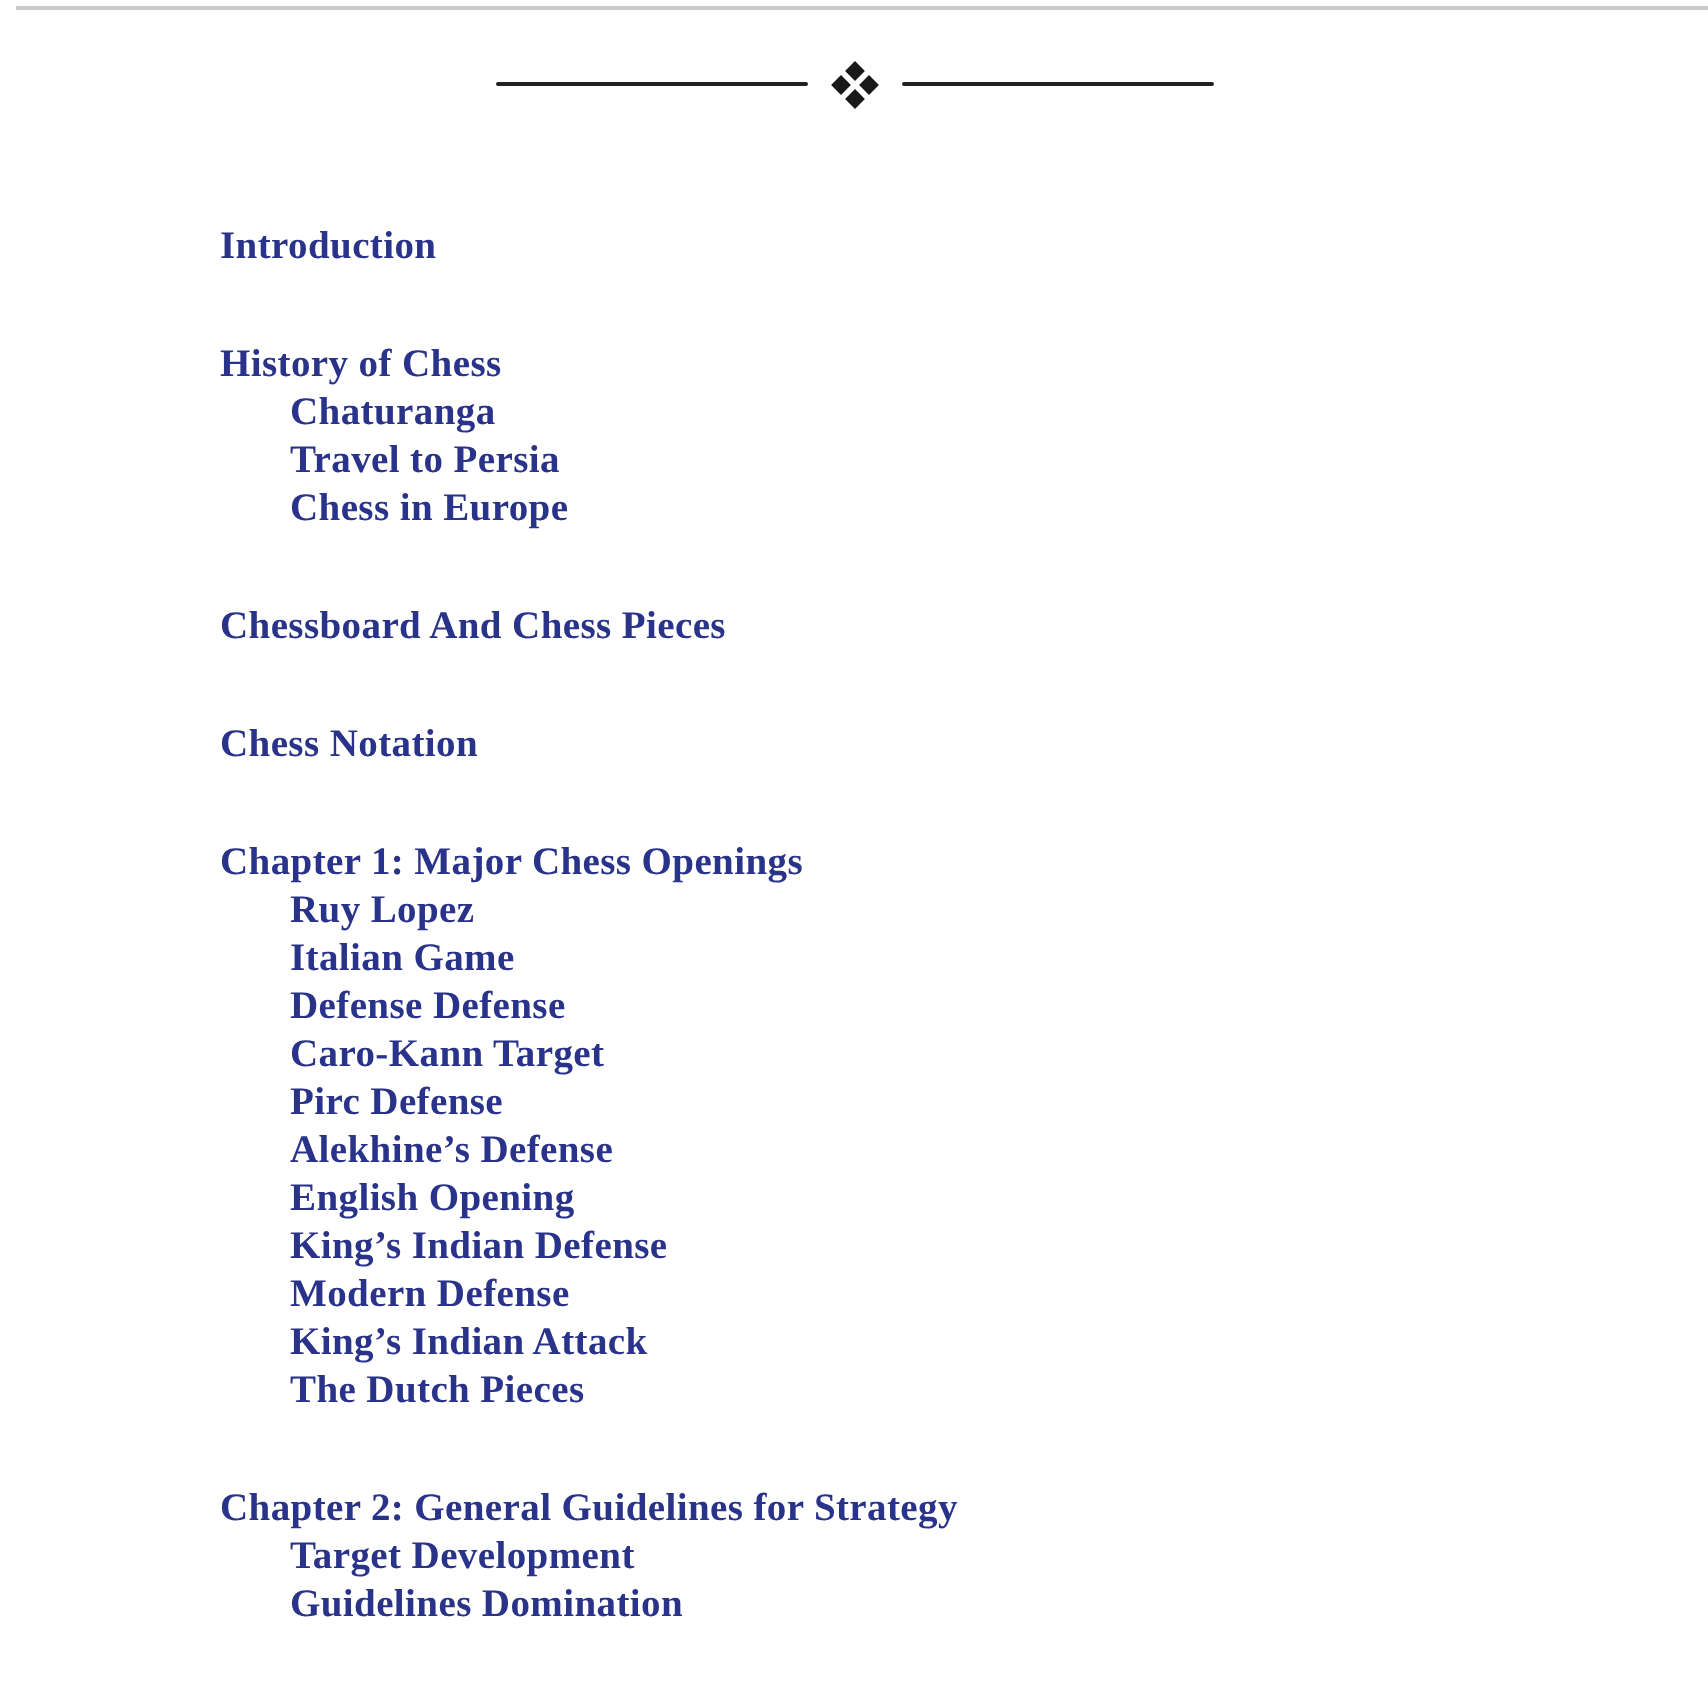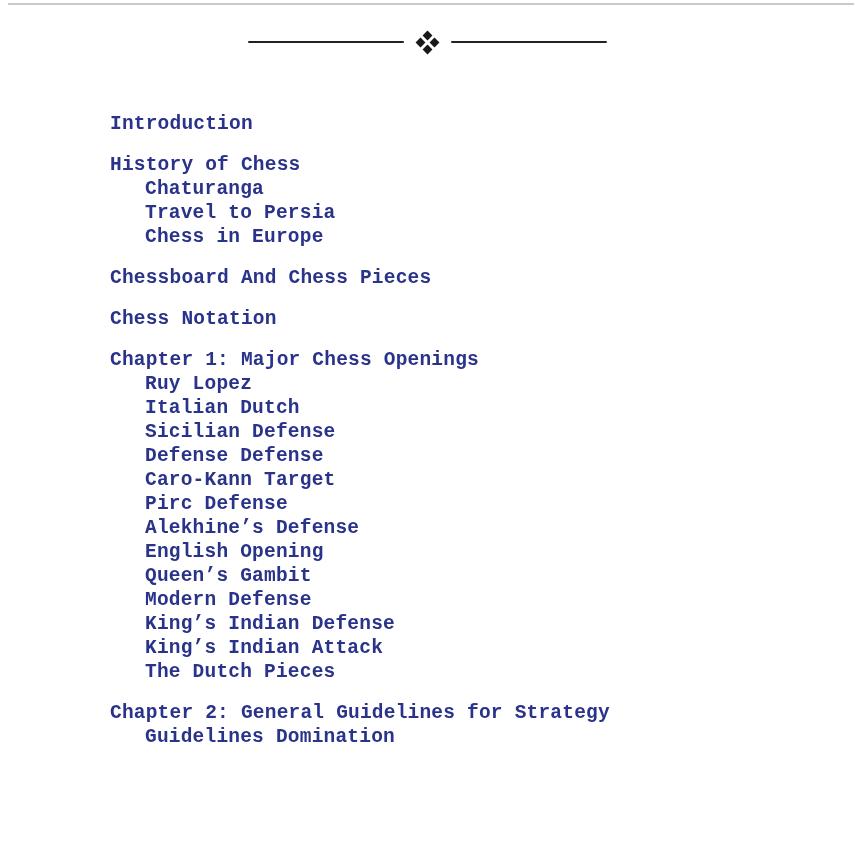--- a/index.html
+++ b/index.html
@@ -2,21 +2,21 @@
 <html><head>
 <meta charset="utf-8">
 <style>
   * { margin: 0; padding: 0; box-sizing: border-box; }
   html, body {
     width: 854px; height: 854px;
     background: #ffffff;
     overflow: hidden;
     font-family: "Liberation Serif", "DejaVu Serif", serif;
   }
-  .page { position: relative; width: 854px; height: 650px; font-family: Liberation Mono, monospace; }
+  .page { position: relative; width: 854px; height: 650px; }
 
   .top-border {
     position: absolute; top: 3px; left: 8px; right: 0;
     height: 2px; background: #c9c9c9;
   }
 
   .divider {
     position: absolute; top: 31px; left: 0; width: 100%;
     display: flex; align-items: center; justify-content: center;
     height: 22px;
@@ -36,21 +36,21 @@
   .ornament .dm.b { left: 7px; bottom: 0; }
   .ornament .dm.l { left: 0; top: 7px; }
   .ornament .dm.r { right: 0; top: 7px; }
 
   .toc {
     position: absolute; top: 112px; left: 110px; right: 20px;
     font-size: 19.5px; font-weight: 700;
     line-height: 24px;
     color: #2a338a;
   }
-  .toc-section { margin-top: 17px; }
+  .toc-section { margin-top: 35px; }
   .toc-section:first-child { margin-top: 0; }
   .toc-title, .toc-item {
     height: 24px; white-space: nowrap; cursor: pointer;
     letter-spacing: 0.2px;
   }
   .toc-item { padding-left: 35px; }
 </style>
 </head>
 <body>
 
@@ -81,32 +81,31 @@
       </div>
       <div class="toc-section">
         <div class="toc-title">Chessboard And Chess Pieces</div>
       </div>
       <div class="toc-section">
         <div class="toc-title">Chess Notation</div>
       </div>
       <div class="toc-section">
         <div class="toc-title">Chapter 1: Major Chess Openings</div>
         <div class="toc-item">Ruy Lopez</div>
-        <div class="toc-item">Italian Dutch</div>
-        <div class="toc-item">Sicilian Defense</div>
+        <div class="toc-item">Italian Game</div>
         <div class="toc-item">Defense Defense</div>
         <div class="toc-item">Caro-Kann Target</div>
         <div class="toc-item">Pirc Defense</div>
         <div class="toc-item">Alekhine’s Defense</div>
         <div class="toc-item">English Opening</div>
-        <div class="toc-item">Queen’s Gambit</div>
+        <div class="toc-item">King’s Indian Defense</div>
         <div class="toc-item">Modern Defense</div>
-        <div class="toc-item">King’s Indian Defense</div>
         <div class="toc-item">King’s Indian Attack</div>
         <div class="toc-item">The Dutch Pieces</div>
       </div>
       <div class="toc-section">
         <div class="toc-title">Chapter 2: General Guidelines for Strategy</div>
+        <div class="toc-item">Target Development</div>
         <div class="toc-item">Guidelines Domination</div>
       </div>
     </div>
 
 </div>
 
 </body></html>

